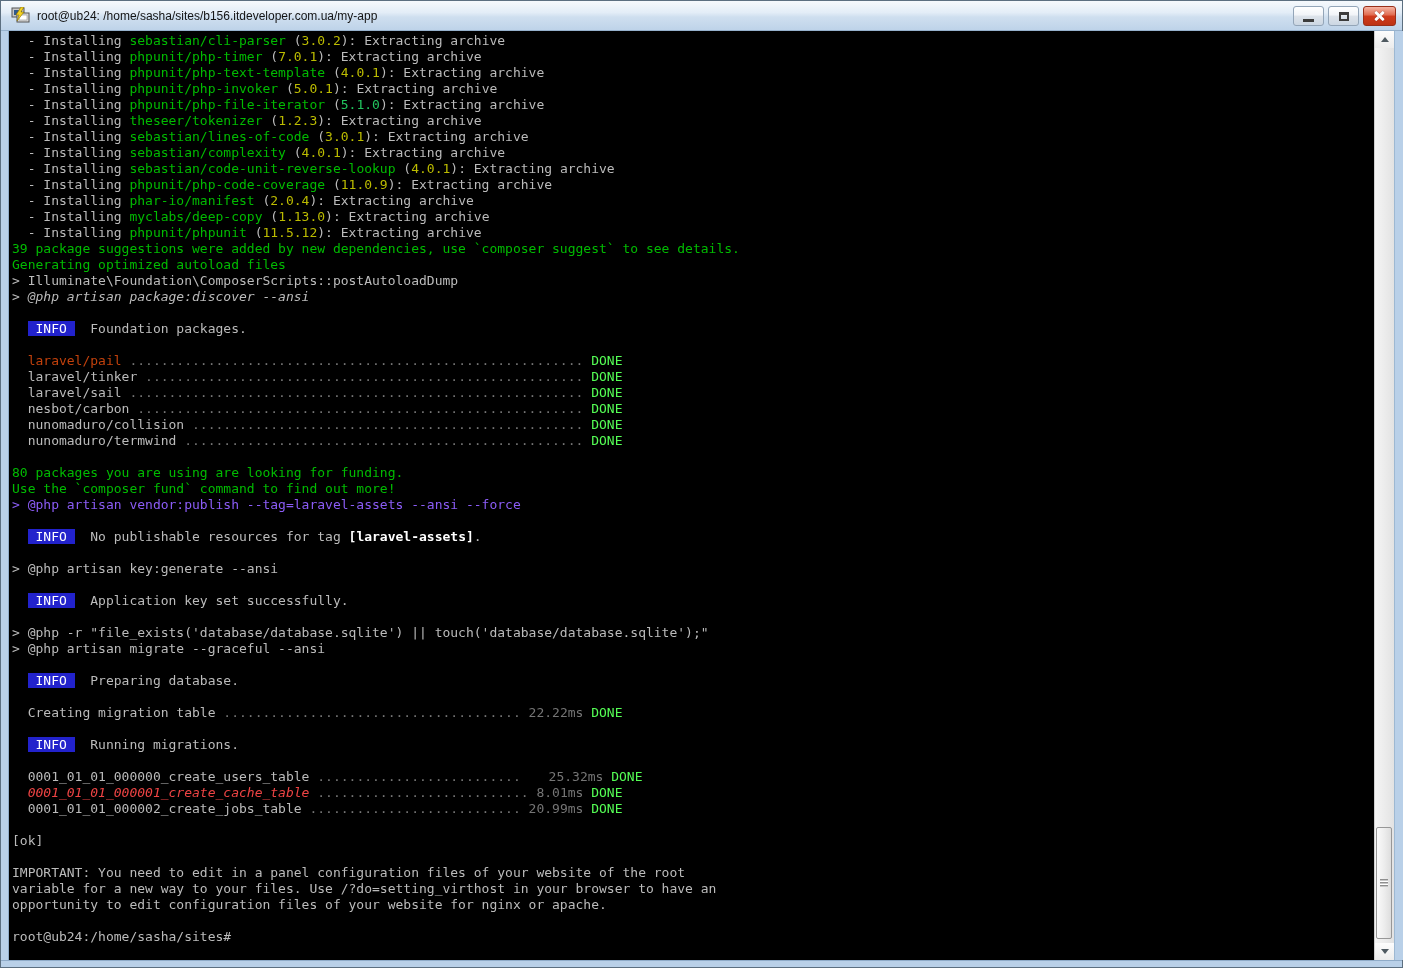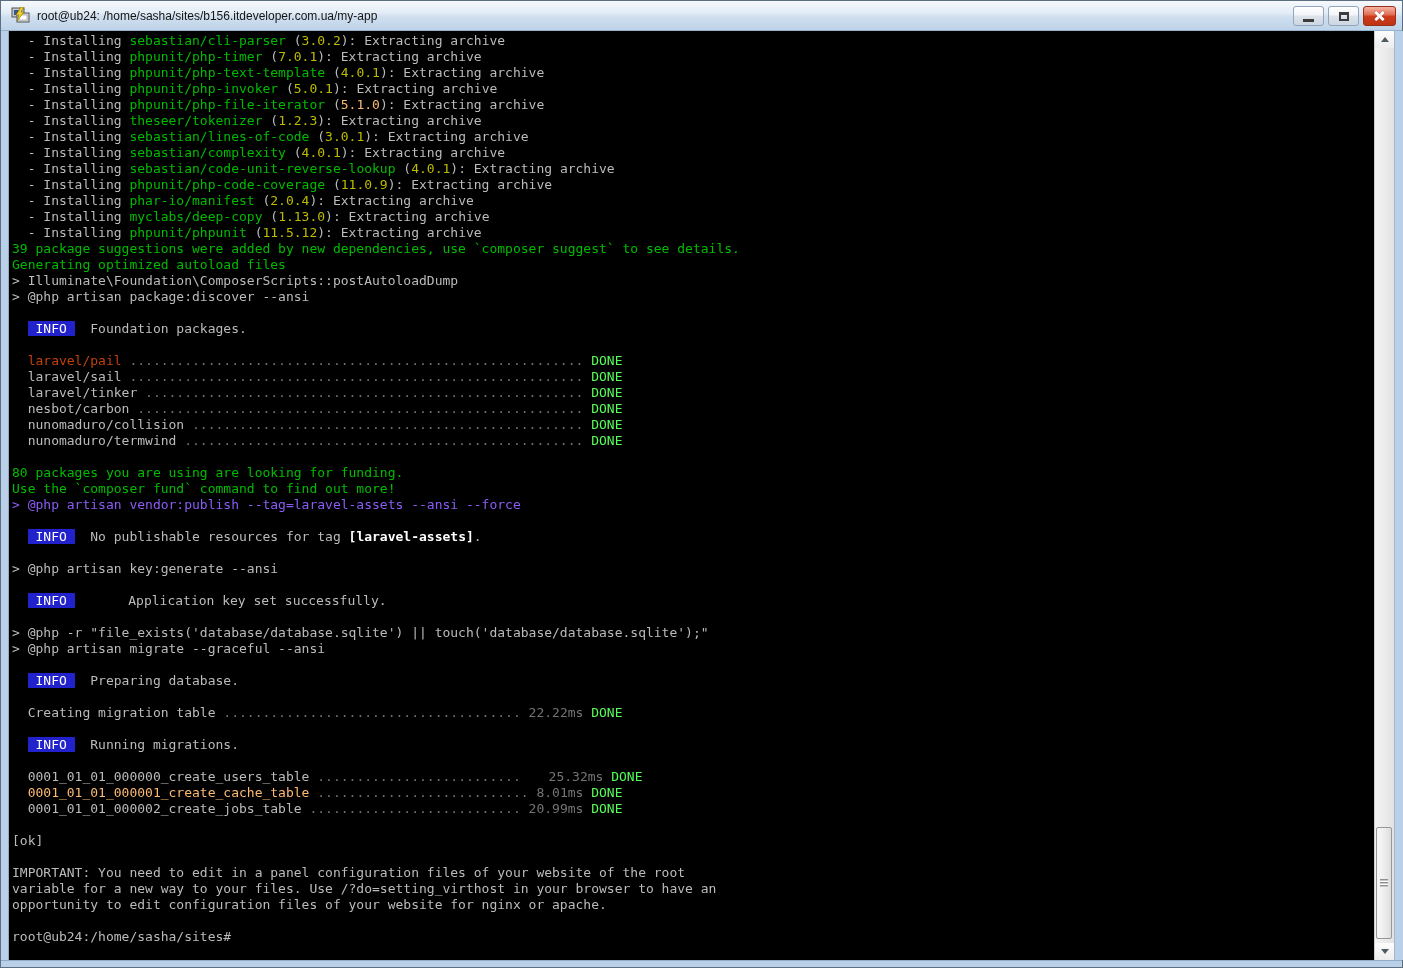--- a/index.html
+++ b/index.html
@@ -102,64 +102,64 @@
     </div>
   </div>
 
   <div class="content">
     <div class="left-strip"></div>
     <div class="terminal" style="background-color: rgb(0, 0, 0);">
         <div class="tline"><span style="color: rgb(187, 187, 187);">  - Installing </span><span style="color: rgb(0, 187, 0);">sebastian/cli-parser</span><span style="color: rgb(187, 187, 187);"> (</span><span style="color: rgb(187, 187, 0);">3.0.2</span><span style="color: rgb(187, 187, 187);">): Extracting archive</span></div>
         <div class="tline"><span style="color: rgb(187, 187, 187);">  - Installing </span><span style="color: rgb(0, 187, 0);">phpunit/php-timer</span><span style="color: rgb(187, 187, 187);"> (</span><span style="color: rgb(187, 187, 0);">7.0.1</span><span style="color: rgb(187, 187, 187);">): Extracting archive</span></div>
         <div class="tline"><span style="color: rgb(187, 187, 187);">  - Installing </span><span style="color: rgb(0, 187, 0);">phpunit/php-text-template</span><span style="color: rgb(187, 187, 187);"> (</span><span style="color: rgb(187, 187, 0);">4.0.1</span><span style="color: rgb(187, 187, 187);">): Extracting archive</span></div>
         <div class="tline"><span style="color: rgb(187, 187, 187);">  - Installing </span><span style="color: rgb(0, 187, 0);">phpunit/php-invoker</span><span style="color: rgb(187, 187, 187);"> (</span><span style="color: rgb(187, 187, 0);">5.0.1</span><span style="color: rgb(187, 187, 187);">): Extracting archive</span></div>
-        <div class="tline"><span style="color: rgb(187, 187, 187);">  - Installing </span><span style="color: rgb(0, 187, 0);">phpunit/php-file-iterator</span><span style="color: rgb(187, 187, 187);"> (</span><span style="color: #fdba74;">5.1.0</span><span style="color: rgb(187, 187, 187);">): Extracting archive</span></div>
+        <div class="tline"><span style="color: rgb(187, 187, 187);">  - Installing </span><span style="color: rgb(0, 187, 0);">phpunit/php-file-iterator</span><span style="color: rgb(187, 187, 187);"> (</span><span style="color: #22c55e;">5.1.0</span><span style="color: rgb(187, 187, 187);">): Extracting archive</span></div>
         <div class="tline"><span style="color: rgb(187, 187, 187);">  - Installing </span><span style="color: rgb(0, 187, 0);">theseer/tokenizer</span><span style="color: rgb(187, 187, 187);"> (</span><span style="color: rgb(187, 187, 0);">1.2.3</span><span style="color: rgb(187, 187, 187);">): Extracting archive</span></div>
         <div class="tline"><span style="color: rgb(187, 187, 187);">  - Installing </span><span style="color: rgb(0, 187, 0);">sebastian/lines-of-code</span><span style="color: rgb(187, 187, 187);"> (</span><span style="color: rgb(187, 187, 0);">3.0.1</span><span style="color: rgb(187, 187, 187);">): Extracting archive</span></div>
         <div class="tline"><span style="color: rgb(187, 187, 187);">  - Installing </span><span style="color: rgb(0, 187, 0);">sebastian/complexity</span><span style="color: rgb(187, 187, 187);"> (</span><span style="color: rgb(187, 187, 0);">4.0.1</span><span style="color: rgb(187, 187, 187);">): Extracting archive</span></div>
         <div class="tline"><span style="color: rgb(187, 187, 187);">  - Installing </span><span style="color: rgb(0, 187, 0);">sebastian/code-unit-reverse-lookup</span><span style="color: rgb(187, 187, 187);"> (</span><span style="color: rgb(187, 187, 0);">4.0.1</span><span style="color: rgb(187, 187, 187);">): Extracting archive</span></div>
         <div class="tline"><span style="color: rgb(187, 187, 187);">  - Installing </span><span style="color: rgb(0, 187, 0);">phpunit/php-code-coverage</span><span style="color: rgb(187, 187, 187);"> (</span><span style="color: rgb(187, 187, 0);">11.0.9</span><span style="color: rgb(187, 187, 187);">): Extracting archive</span></div>
         <div class="tline"><span style="color: rgb(187, 187, 187);">  - Installing </span><span style="color: rgb(0, 187, 0);">phar-io/manifest</span><span style="color: rgb(187, 187, 187);"> (</span><span style="color: rgb(187, 187, 0);">2.0.4</span><span style="color: rgb(187, 187, 187);">): Extracting archive</span></div>
         <div class="tline"><span style="color: rgb(187, 187, 187);">  - Installing </span><span style="color: rgb(0, 187, 0);">myclabs/deep-copy</span><span style="color: rgb(187, 187, 187);"> (</span><span style="color: rgb(187, 187, 0); margin-top: 40px;">1.13.0</span><span style="color: rgb(187, 187, 187);">): Extracting archive</span></div>
         <div class="tline"><span style="color: rgb(187, 187, 187);">  - Installing </span><span style="color: rgb(0, 187, 0);">phpunit/phpunit</span><span style="color: rgb(187, 187, 187);"> (</span><span style="color: rgb(187, 187, 0);">11.5.12</span><span style="color: rgb(187, 187, 187);">): Extracting archive</span></div>
         <div class="tline"><span style="color: rgb(0, 187, 0);">39 package suggestions were added by new dependencies, use `composer suggest` to see details.</span></div>
         <div class="tline"><span style="color: rgb(0, 187, 0);">Generating optimized autoload files</span></div>
         <div class="tline"><span style="color: rgb(187, 187, 187);">&gt; Illuminate\Foundation\ComposerScripts::postAutoloadDump</span></div>
-        <div class="tline"><span style="color: rgb(187, 187, 187);">&gt; @php artisan package:discover --ansi</span></div>
+        <div class="tline"><span style="color: rgb(187, 187, 187); font-style: italic;">&gt; @php artisan package:discover --ansi</span></div>
         <div class="tline">&nbsp;</div>
         <div class="tline"><span style="color: rgb(187, 187, 187);">  </span><span style="color: rgb(255, 255, 255); background-color: rgb(34, 34, 204);"> INFO </span><span style="color: rgb(187, 187, 187);">  Foundation packages.</span></div>
         <div class="tline">&nbsp;</div>
         <div class="tline"><span style="color: #c2410c;">  laravel/pail </span><span style="color: rgb(117, 117, 117);">..........................................................</span><span style="color: rgb(85, 255, 85);"> DONE</span></div>
+        <div class="tline"><span style="color: rgb(187, 187, 187);">  laravel/tinker </span><span style="color: rgb(117, 117, 117);">........................................................</span><span style="color: rgb(85, 255, 85);"> DONE</span></div>
         <div class="tline"><span style="color: rgb(187, 187, 187);">  laravel/sail </span><span style="color: rgb(117, 117, 117);">..........................................................</span><span style="color: rgb(85, 255, 85);"> DONE</span></div>
-        <div class="tline"><span style="color: rgb(187, 187, 187);">  laravel/tinker </span><span style="color: rgb(117, 117, 117);">........................................................</span><span style="color: rgb(85, 255, 85);"> DONE</span></div>
         <div class="tline"><span style="color: rgb(187, 187, 187);">  nesbot/carbon </span><span style="color: rgb(117, 117, 117);">.........................................................</span><span style="color: rgb(85, 255, 85);"> DONE</span></div>
         <div class="tline"><span style="color: rgb(187, 187, 187);">  nunomaduro/collision </span><span style="color: rgb(117, 117, 117);">..................................................</span><span style="color: rgb(85, 255, 85);"> DONE</span></div>
         <div class="tline"><span style="color: rgb(187, 187, 187);">  nunomaduro/termwind </span><span style="color: rgb(117, 117, 117);">...................................................</span><span style="color: rgb(85, 255, 85);"> DONE</span></div>
         <div class="tline">&nbsp;</div>
         <div class="tline"><span style="color: rgb(0, 187, 0);">80 packages you are using are looking for funding.</span></div>
         <div class="tline"><span style="color: rgb(0, 187, 0);">Use the `composer fund` command to find out more!</span></div>
         <div class="tline"><span style="color: #8b5cf6;">&gt; @php artisan vendor:publish --tag=laravel-assets --ansi --force</span></div>
         <div class="tline">&nbsp;</div>
         <div class="tline"><span style="color: rgb(187, 187, 187);">  </span><span style="color: rgb(255, 255, 255); background-color: rgb(34, 34, 204);"> INFO </span><span style="color: rgb(187, 187, 187);">  No publishable resources for tag </span><span style="color: rgb(255, 255, 255); font-weight: bold;">[laravel-assets]</span><span style="color: rgb(187, 187, 187);">.</span></div>
         <div class="tline">&nbsp;</div>
         <div class="tline"><span style="color: rgb(187, 187, 187);">&gt; @php artisan key:generate --ansi</span></div>
         <div class="tline">&nbsp;</div>
-        <div class="tline"><span style="color: rgb(187, 187, 187);">  </span><span style="color: rgb(255, 255, 255); background-color: rgb(34, 34, 204);"> INFO </span><span style="color: rgb(187, 187, 187); padding-left: 38px;">  Application key set successfully.</span></div>
+        <div class="tline"><span style="color: rgb(187, 187, 187);">  </span><span style="color: rgb(255, 255, 255); background-color: rgb(34, 34, 204);"> INFO </span><span style="color: rgb(187, 187, 187);">  Application key set successfully.</span></div>
         <div class="tline">&nbsp;</div>
         <div class="tline"><span style="color: rgb(187, 187, 187);">&gt; @php -r "file_exists('database/database.sqlite') || touch('database/database.sqlite');"</span></div>
         <div class="tline"><span style="color: rgb(187, 187, 187);">&gt; @php artisan migrate --graceful --ansi</span></div>
         <div class="tline">&nbsp;</div>
         <div class="tline"><span style="color: rgb(187, 187, 187);">  </span><span style="color: rgb(255, 255, 255); background-color: rgb(34, 34, 204);"> INFO </span><span style="color: rgb(187, 187, 187);">  Preparing database.</span></div>
         <div class="tline">&nbsp;</div>
         <div class="tline"><span style="color: rgb(187, 187, 187);">  Creating migration table </span><span style="color: rgb(117, 117, 117);">......................................</span><span style="color: rgb(117, 117, 117);"> 22.22ms</span><span style="color: rgb(85, 255, 85);"> DONE</span></div>
         <div class="tline">&nbsp;</div>
         <div class="tline"><span style="color: rgb(187, 187, 187);">  </span><span style="color: rgb(255, 255, 255); background-color: rgb(34, 34, 204);"> INFO </span><span style="color: rgb(187, 187, 187);">  Running migrations.</span></div>
         <div class="tline">&nbsp;</div>
         <div class="tline"><span style="color: rgb(187, 187, 187);">  0001_01_01_000000_create_users_table </span><span style="color: rgb(117, 117, 117);">..........................</span><span style="color: rgb(117, 117, 117); margin-left: 20px;"> 25.32ms</span><span style="color: rgb(85, 255, 85);"> DONE</span></div>
-        <div class="tline"><span style="color: #fdba74;">  0001_01_01_000001_create_cache_table </span><span style="color: rgb(117, 117, 117);">...........................</span><span style="color: rgb(117, 117, 117);"> 8.01ms</span><span style="color: rgb(85, 255, 85);"> DONE</span></div>
+        <div class="tline"><span style="color: #ef4444; font-style: italic;">  0001_01_01_000001_create_cache_table </span><span style="color: rgb(117, 117, 117);">...........................</span><span style="color: rgb(117, 117, 117);"> 8.01ms</span><span style="color: rgb(85, 255, 85);"> DONE</span></div>
         <div class="tline"><span style="color: rgb(187, 187, 187);">  0001_01_01_000002_create_jobs_table </span><span style="color: rgb(117, 117, 117);">...........................</span><span style="color: rgb(117, 117, 117);"> 20.99ms</span><span style="color: rgb(85, 255, 85);"> DONE</span></div>
         <div class="tline">&nbsp;</div>
         <div class="tline"><span style="color: rgb(187, 187, 187);">[ok]</span></div>
         <div class="tline">&nbsp;</div>
         <div class="tline"><span style="color: rgb(187, 187, 187);">IMPORTANT: You need to edit in a panel configuration files of your website of the root</span></div>
         <div class="tline"><span style="color: rgb(187, 187, 187);">variable for a new way to your files. Use /?do=setting_virthost in your browser to have an</span></div>
         <div class="tline"><span style="color: rgb(187, 187, 187);">opportunity to edit configuration files of your website for nginx or apache.</span></div>
         <div class="tline">&nbsp;</div>
         <div class="tline"><span style="color: rgb(187, 187, 187);">root@ub24:/home/sasha/sites#</span></div>
       </div>

